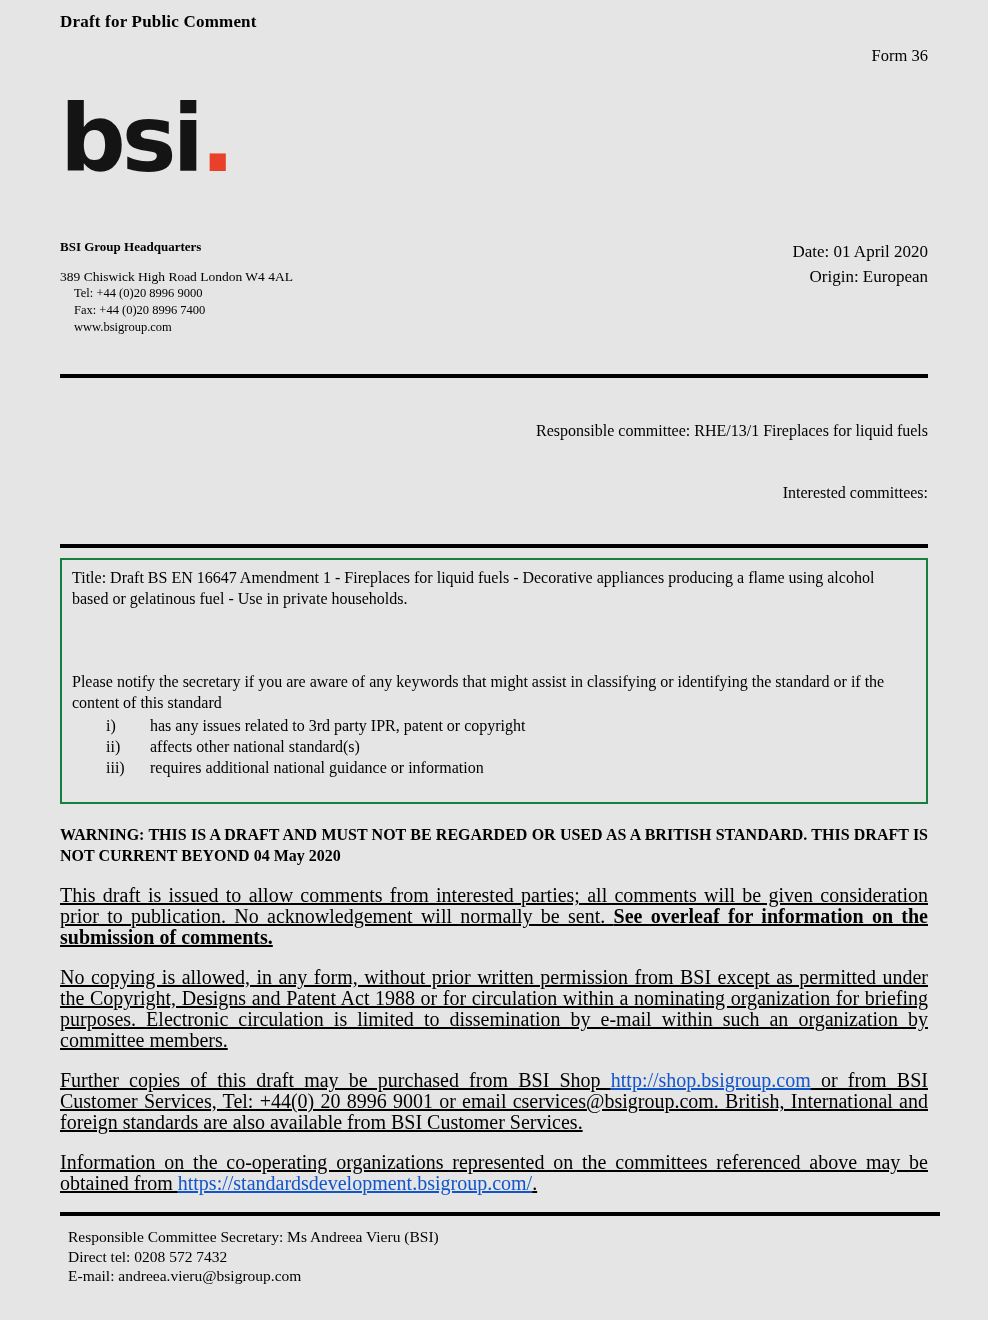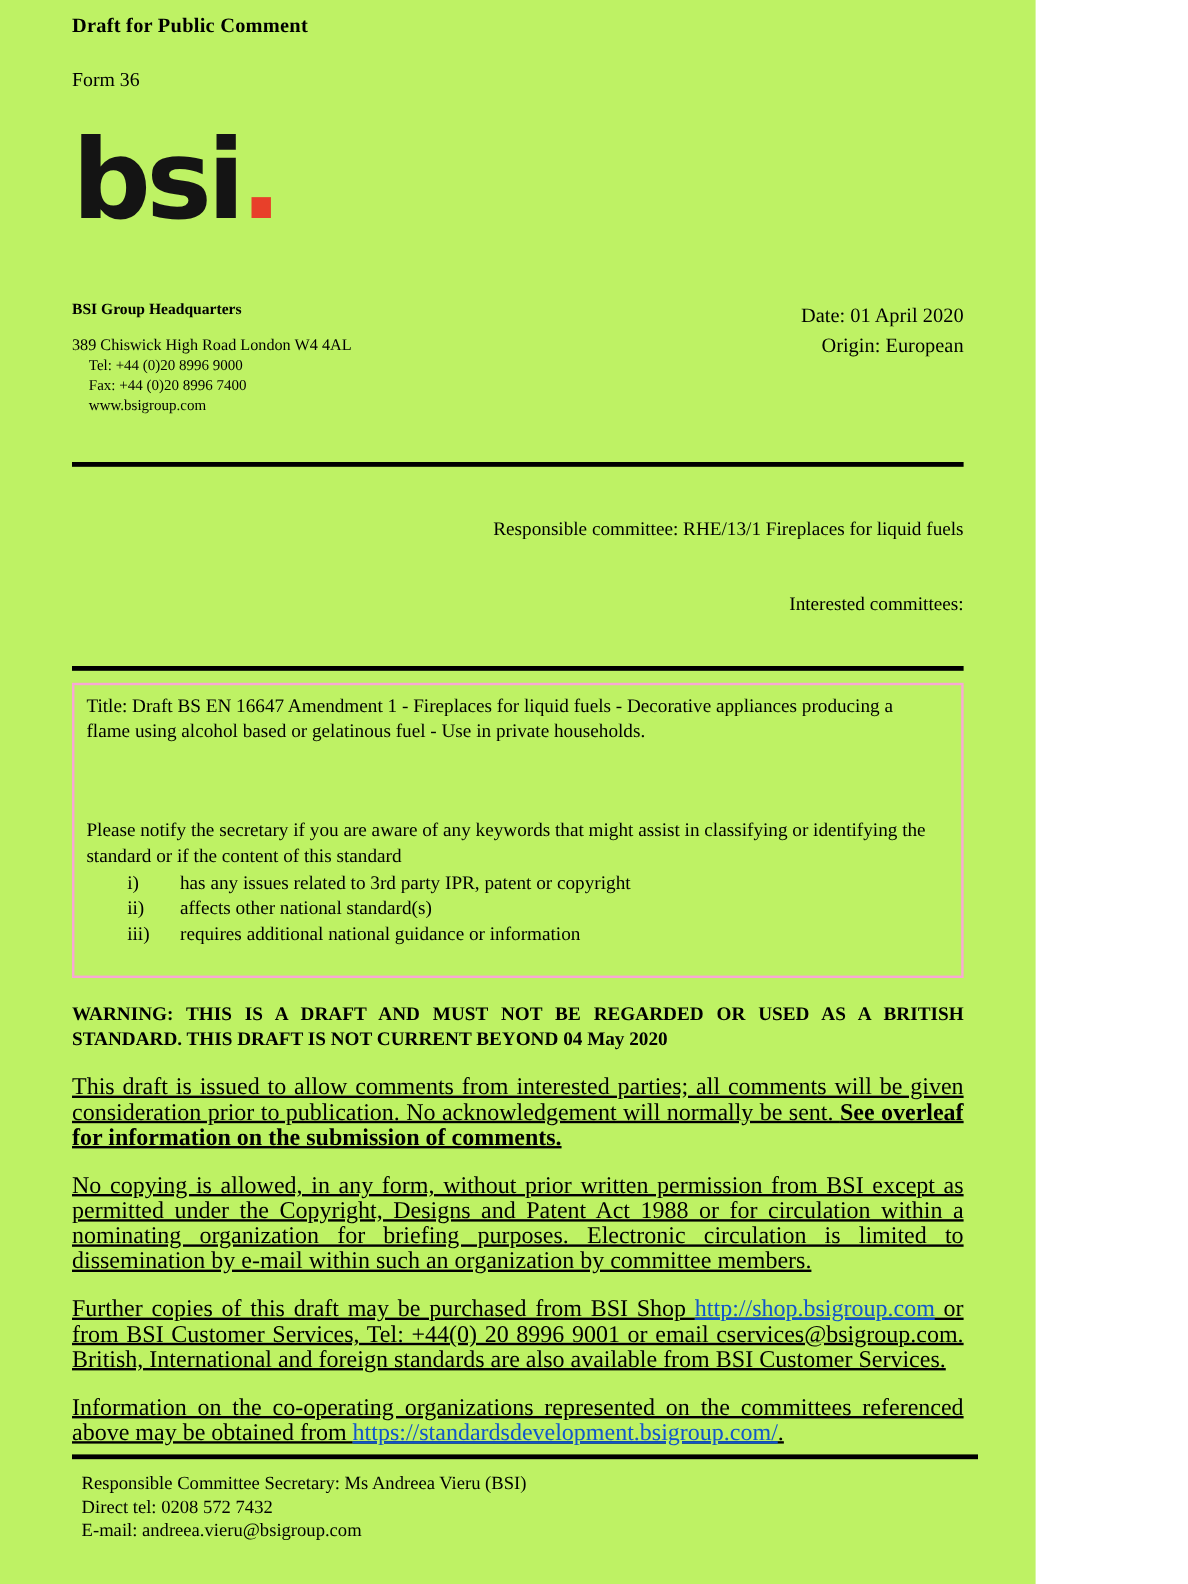--- a/index.html
+++ b/index.html
@@ -4,28 +4,28 @@
 <style>
   * { margin:0; padding:0; box-sizing:border-box; }
   html,body { background:#ffffff; }
   body {
     font-family:"Liberation Serif", serif;
     color:#000;
     width:990px;
   }
   .page {
     position:relative;
-    width:863px;
+    width:988px;
     height:1320px;
-    background:#bef264;
+    background:#e5e5e5;
     padding:12px 60px 0 60px;
     overflow:hidden;
   }
   .draft-label { font-size:17px; font-weight:bold; letter-spacing:0.2px; }
-  .form-number { font-size:16.5px; text-align:left; margin-top:25px; }
+  .form-number { font-size:16.5px; text-align:right; margin-top:14px; }
 
   .logo-row {
     display:flex;
     justify-content:space-between;
     align-items:flex-start;
     margin-top:26px;
     text-align:center;
   }
   .logo {
     font-family:"DejaVu Sans", sans-serif;
@@ -65,21 +65,21 @@
     justify-content:space-between;
     align-items:baseline;
     margin-top:14px;
     font-size:16px;
   }
   .comments-row .latest { font-weight:bold; }
 
   .plain-para { font-size:16px; margin-top:44px;text-align:right; }
 
   .title-box {
-    border:2px solid #f9a8d4;
+    border:2px solid #15803d;
     margin-top:10px;
     padding:7px 20px 24px 10px;
     font-size:16px;
     line-height:21px;
   }
   .title-box .notify { margin-top:62px; }
   .kw-list { margin-top:2px; }
   .kw-item { display:flex; }
   .kw-num { width:44px; margin-left:34px; flex:0 0 auto; }
   .kw-text { flex:1; }

